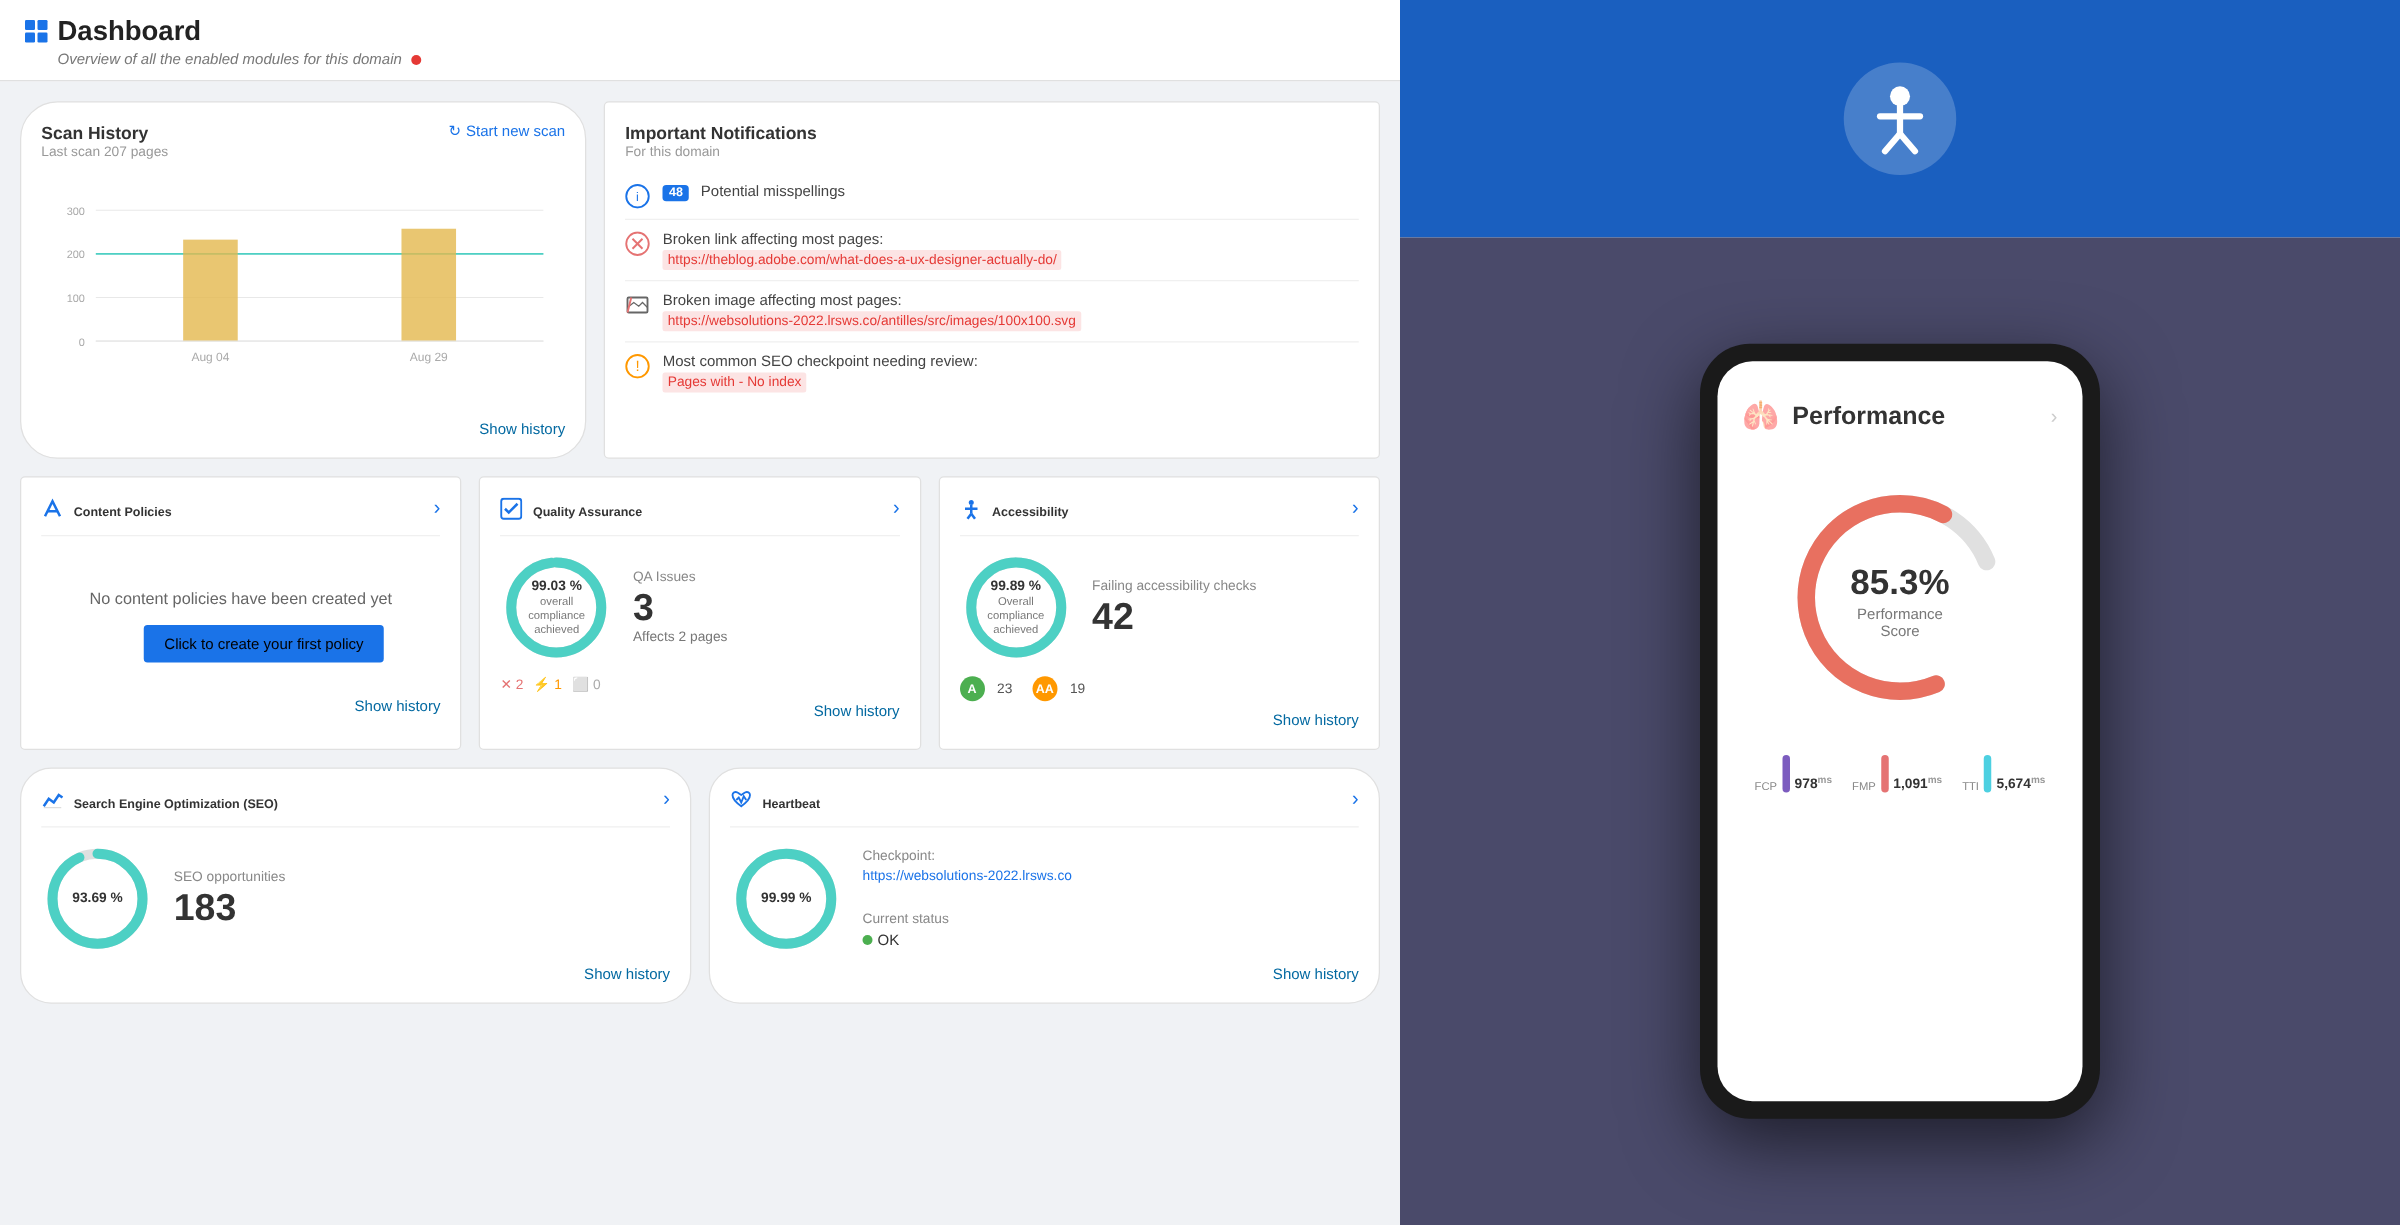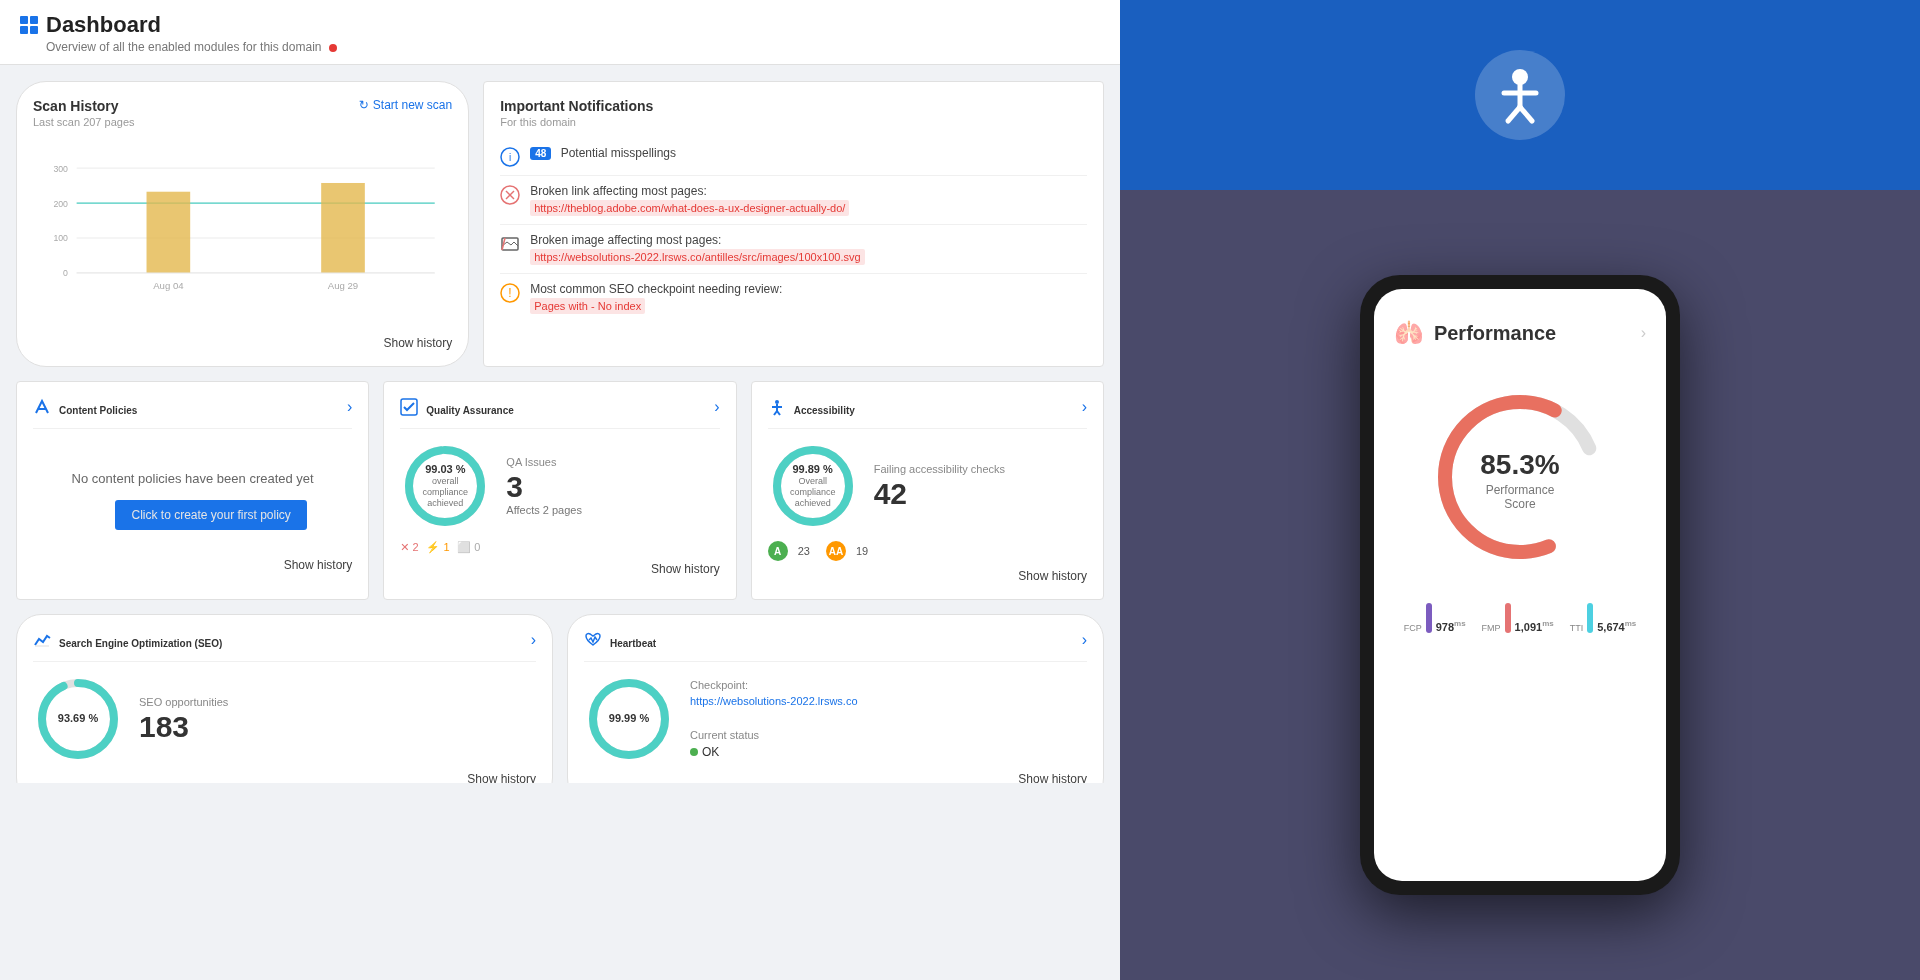--- a/index.html
+++ b/index.html
@@ -1,21 +1,21 @@
 <!DOCTYPE html>
 <html><head>
   <meta charset="utf-8">
   <style>
     * { box-sizing: border-box; margin: 0; padding: 0; }
     body { font-family: 'Segoe UI', Arial, sans-serif; background: #f0f2f5; display: flex; width: 1920px; height: 980px; overflow: hidden; }
 
     
     #main-panel {
       width: 1120px;
-      height: 783px;
+      height: 980px;
       background: #f0f2f5;
       overflow-y: auto;
       padding: 0;
     }
 
     
     .header {
       background: #fff;
       padding: 12px 20px 10px 20px;
       border-bottom: 1px solid #e0e0e0;
@@ -24,21 +24,21 @@
       display: flex; align-items: center; gap: 8px;
       font-size: 22px; font-weight: 600; color: #222;
     }
     .header-grid-icon {
       display: grid; grid-template-columns: 1fr 1fr; gap: 2px; width: 18px; height: 18px;
     }
     .header-grid-icon span {
       background: #1a73e8; display: block; border-radius: 1px;
     }
     .header-subtitle {
-      font-size: 12px; color: #777; margin-top: 2px; margin-left: 26px;
+      font-size: 12px; color: #777; margin-top: 2px; margin-left: 26px; font-style: italic;
     }
     .red-dot {
       width: 8px; height: 8px; background: #e53935; border-radius: 50%; display: inline-block; margin-left: 4px; vertical-align: middle;
     }
 
     
     .content-area {
       padding: 16px 16px;
       display: flex; flex-direction: column; gap: 14px;
     }
@@ -76,21 +76,21 @@
     }
     .start-new-scan {
       color: #1a73e8; font-size: 12px; cursor: pointer; display: flex; align-items: center; gap: 4px;
       text-decoration: none; white-space: nowrap;
     }
     .chart-area {
       width: 100%; height: 180px; position: relative; margin-top: 10px;
     }
     .chart-svg { width: 100%; height: 100%; }
     .show-history {
-      text-align: right; font-size: 12px; color: #404040; cursor: pointer; margin-top: 8px;
+      text-align: right; font-size: 12px; color: #0369a1; cursor: pointer; margin-top: 8px;
     }
 
     
     .notif-item {
       display: flex; align-items: flex-start; gap: 10px; padding: 8px 0;
       border-bottom: 1px solid #f0f0f0; font-size: 12px; color: #444;
     }
     .notif-item:last-child { border-bottom: none; }
     .notif-icon {
       width: 20px; height: 20px; flex-shrink: 0; margin-top: 1px;
@@ -122,21 +122,21 @@
     }
 
     
     .content-policies-body {
       text-align: center; padding: 30px 0 20px 0;
     }
     .no-policy-text {
       font-size: 13px; color: #666; margin-bottom: 14px;
     }
     .create-policy-btn {
-      background: #1a73e8; color: #e5e5e5; border: none; border-radius: 3px;
+      background: #1a73e8; color: #000000; border: none; border-radius: 3px;
       padding: 8px 16px; font-size: 12px; cursor: pointer; margin-left: 37px;
     }
 
     
     .donut-section {
       display: flex; align-items: center; gap: 16px;
     }
     .donut-container {
       position: relative; width: 90px; height: 90px; flex-shrink: 0;
     }

